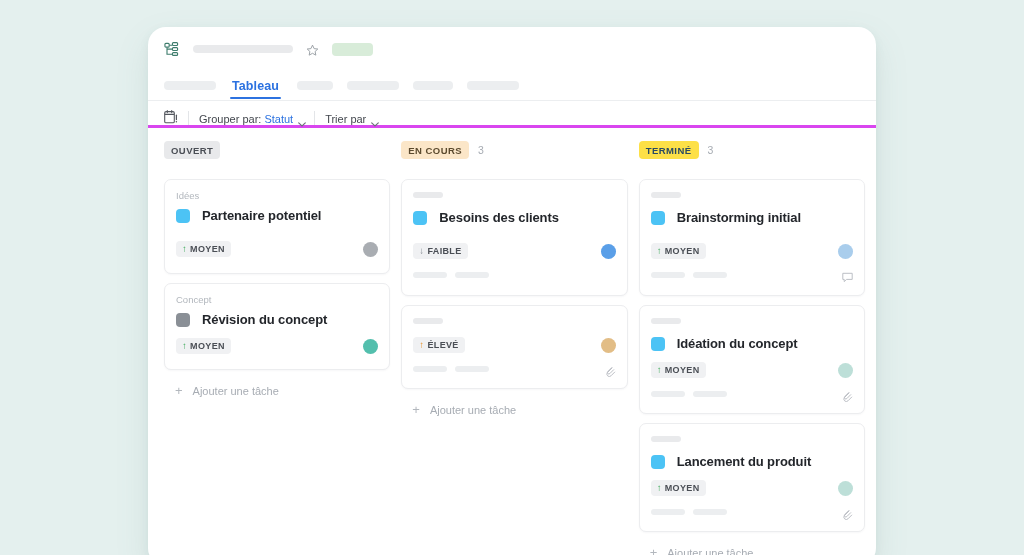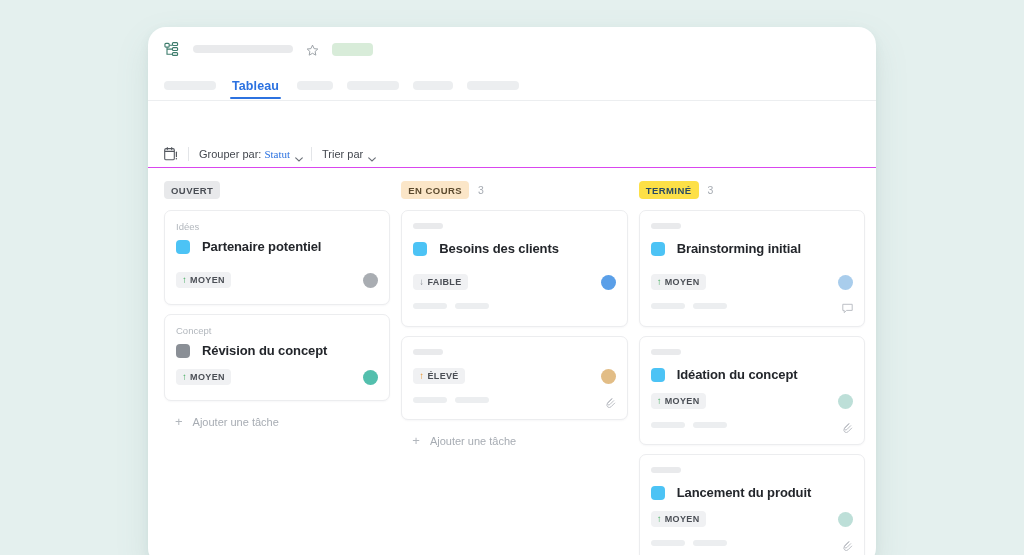--- a/index.html
+++ b/index.html
@@ -74,48 +74,47 @@
     content: "";
     position: absolute;
     left: 0; right: 0; bottom: 0;
     height: 2px; background: #2c72e0;
     border-radius: 2px;
   }
   
   .toolbar {
     height: 27px;
     display: flex;
-    align-items: center;
+    align-items: flex-end;
     padding: 0 16px;
     box-sizing: border-box;
-    border-bottom: 1px solid #d946ef;
+    border-bottom: 3px solid #d946ef;
     font-size: 11px;
     color: #44484f;
-    margin-top: 40px;
   }
   .cal-icon { width: 14px; height: 15px; margin-right: 10px; flex:0 0 auto;}
   .tb-sep {
     width: 1px; height: 14px; background: #e3e5e8; margin: 0 10px 0 0;
   }
   .tb-item { display: flex; align-items: center; margin-right: 8px; white-space: nowrap;}
   .tb-item .lbl { color: #44484f; }
-  .tb-item .val { color: #2c72e0; margin-left: 3px; font-family: Liberation Serif, serif; }
+  .tb-item .val { color: #2c72e0; margin-left: 3px; }
   .chev { margin-left: 5px; width:8px; height:5px; flex:0 0 auto;}
   
   .board {
     display: flex;
     padding: 11px 0 0 16px;
     box-sizing: border-box;
   }
   .column { width: 227px; margin-right: 11px; }
   .col-head {
     height: 22px;
     display: flex;
     align-items: center;
-    margin-bottom: 9px;
+    margin-bottom: 18px;
   }
   .col-badge {
     font-size: 9.5px;
     font-weight: 700;
     letter-spacing: .45px;
     padding: 3.5px 7px;
     border-radius: 4px;
     text-transform: uppercase;
   }
   .col-count {

